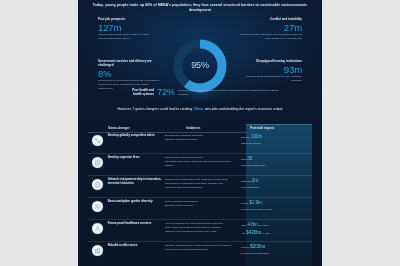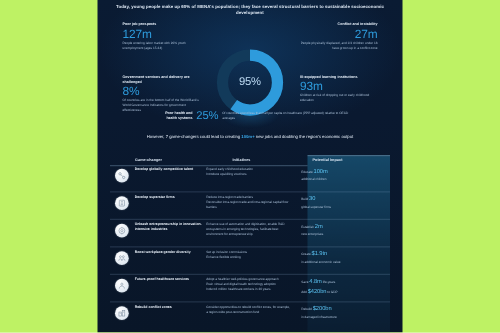--- a/index.html
+++ b/index.html
@@ -2,21 +2,21 @@
 <html><head>
 <meta charset="utf-8">
 <style>
   html,body{margin:0;padding:0;}
   body{
     width:400px;height:266px;overflow:hidden;
     background:#ffffff;
     font-family:"Liberation Sans", sans-serif;
     -webkit-font-smoothing:antialiased;
   }
-  .page{position:relative;width:400px;height:266px;background:#bef264;}
+  .page{position:relative;width:400px;height:266px;background:#e5e5e5;}
 
   
   .panel{
     position:absolute;left:78px;top:0;width:244px;height:266px;
     background:linear-gradient(180deg,#0a1b33 0%,#0a1930 35%,#091628 100%);
     overflow:hidden;
   }
   .panel:before{
     content:"";position:absolute;left:0;top:0;right:0;height:108px;
     background:radial-gradient(ellipse at 50% 38%, rgba(18,70,120,.55) 0%, rgba(10,26,48,0) 70%);
@@ -39,21 +39,21 @@
   .stat .big{
     color:#2e9bdc;font-size:9.5px;font-weight:400;line-height:1;
     letter-spacing:-.1px;margin:0 0 1px 0;
   }
   .stat .desc{
     color:#a9bed6;font-size:2.5px;line-height:1.45;letter-spacing:.02px;
   }
   .s1{left:20px;top:2px;}
   .s2{left:20px;top:44px;}
   .s3{left:162px;top:2px;text-align:right;}
-  .s4{left:162px;top:44px;}
+  .s4{left:162px;top:44px;text-align:right;}
 
   
   .donut-wrap{position:absolute;left:92px;top:20px;width:60px;height:64px;}
   .donut{position:absolute;left:0;top:0;width:60px;height:60px;}
   .donut-label{
     position:absolute;left:0;top:24px;width:60px;text-align:center;
     color:#bcd9f2;font-size:9px;letter-spacing:-.2px;
   }
   .donut-refl{
     position:absolute;left:6px;top:54px;width:48px;height:12px;
@@ -160,21 +160,21 @@
           <circle cx="30" cy="30" r="22" fill="none" stroke="#123a5a" stroke-width="9"></circle>
           <circle id="donut-arc" cx="30" cy="30" r="22" fill="none" stroke="#2e9bdc" stroke-width="9" stroke-linecap="butt" transform="rotate(-90 30 30)" stroke-dasharray="82.94 55.29"></circle>
         </svg>
         <div class="donut-label">95%</div>
         <div class="donut-refl"></div>
       </div>
     </div>
 
     <div class="row72">
       <div class="l">Poor health and health systems</div>
-      <div class="n">25%</div>
+      <div class="n">72%</div>
       <div class="d">Of countries spend less than half per capita on healthcare (PPP adjusted) relative to OECD averages</div>
     </div>
 
     <div class="subhead">
       <span>However, 7 game-changers could lead to creating </span><b>100m+</b><span> new jobs and doubling the region's economic output</span>
     </div>
 
     <div class="tbl">
       <div class="impact-col"></div>
 

